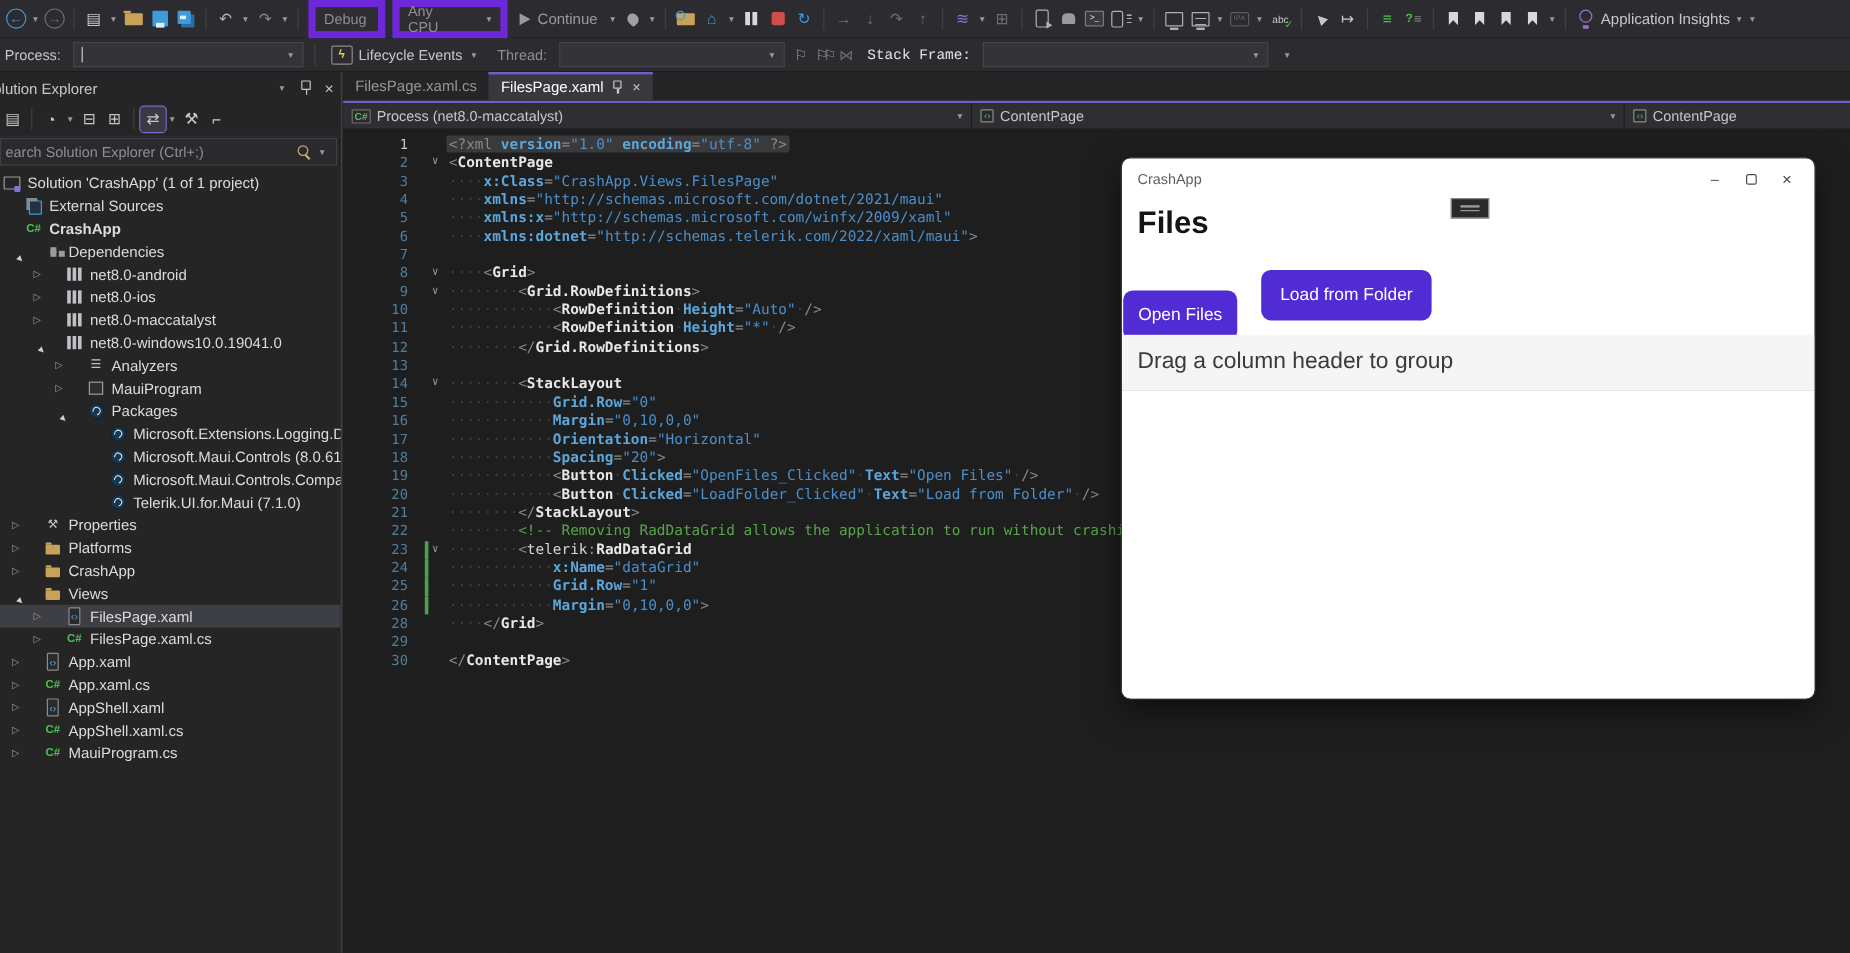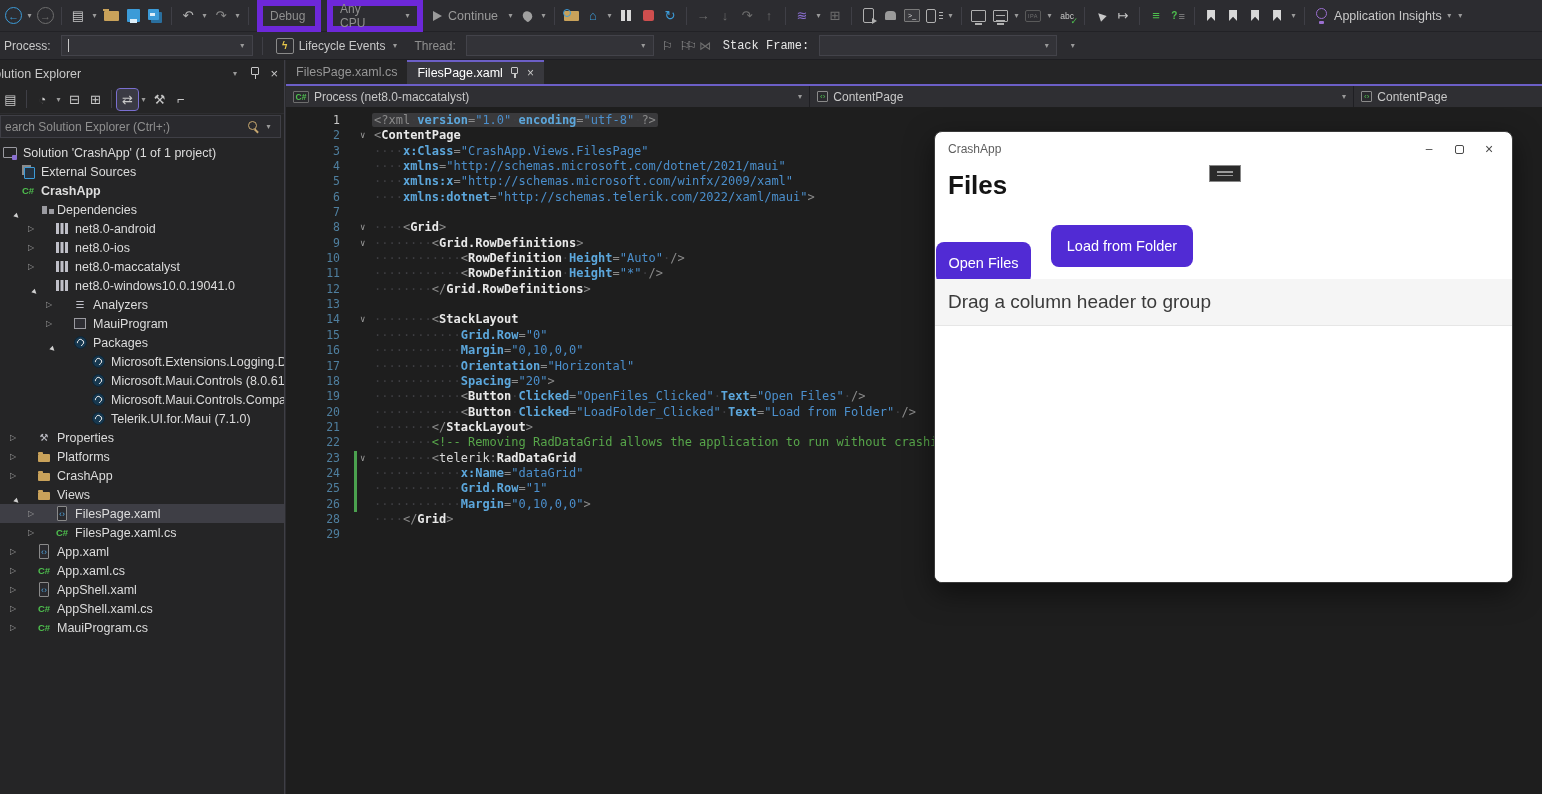--- a/index.html
+++ b/index.html
@@ -478,20 +478,21 @@
       <div class="crow"><span class="lnum">19</span><span class="ctext"><span class="tk-w">············</span><span class="tk-p">&lt;</span><span class="tk-e">Button</span><span class="tk-w">·</span><span class="tk-a">Clicked</span><span class="tk-p">=</span><span class="tk-s">"OpenFiles_Clicked"</span><span class="tk-w">·</span><span class="tk-a">Text</span><span class="tk-p">=</span><span class="tk-s">"Open Files"</span><span class="tk-w">·</span><span class="tk-p">/&gt;</span></span></div>
       <div class="crow"><span class="lnum">20</span><span class="ctext"><span class="tk-w">············</span><span class="tk-p">&lt;</span><span class="tk-e">Button</span><span class="tk-w">·</span><span class="tk-a">Clicked</span><span class="tk-p">=</span><span class="tk-s">"LoadFolder_Clicked"</span><span class="tk-w">·</span><span class="tk-a">Text</span><span class="tk-p">=</span><span class="tk-s">"Load from Folder"</span><span class="tk-w">·</span><span class="tk-p">/&gt;</span></span></div>
       <div class="crow"><span class="lnum">21</span><span class="ctext"><span class="tk-w">········</span><span class="tk-p">&lt;/</span><span class="tk-e">StackLayout</span><span class="tk-p">&gt;</span></span></div>
       <div class="crow"><span class="lnum">22</span><span class="ctext"><span class="tk-w">········</span><span class="tk-c">&lt;!-- Removing RadDataGrid allows the application to run without crashing --&gt;</span></span></div>
       <div class="crow"><span class="lnum">23</span><span class="chg"></span><span class="fold">∨</span><span class="ctext"><span class="tk-w">········</span><span class="tk-p">&lt;</span><span class="tk-x">telerik</span><span class="tk-p">:</span><span class="tk-e">RadDataGrid</span></span></div>
       <div class="crow"><span class="lnum">24</span><span class="chg"></span><span class="ctext"><span class="tk-w">············</span><span class="tk-a">x:Name</span><span class="tk-p">=</span><span class="tk-s">"dataGrid"</span></span></div>
       <div class="crow"><span class="lnum">25</span><span class="chg"></span><span class="ctext"><span class="tk-w">············</span><span class="tk-a">Grid.Row</span><span class="tk-p">=</span><span class="tk-s">"1"</span></span></div>
       <div class="crow"><span class="lnum">26</span><span class="chg"></span><span class="ctext"><span class="tk-w">············</span><span class="tk-a">Margin</span><span class="tk-p">=</span><span class="tk-s">"0,10,0,0"</span><span class="tk-p">&gt;</span></span></div>
       <div class="crow"><span class="lnum">28</span><span class="ctext"><span class="tk-w">····</span><span class="tk-p">&lt;/</span><span class="tk-e">Grid</span><span class="tk-p">&gt;</span></span></div>
       <div class="crow"><span class="lnum">29</span><span class="ctext"></span></div>
+      <div class="crow"><span class="lnum">30</span><span class="ctext"><span class="tk-p">&lt;/</span><span class="tk-e">ContentPage</span><span class="tk-p">&gt;</span></span></div>
     </div>
 </div>
 
 <div id="app-window">
   <span class="aw-title">CrashApp</span>
   <div class="aw-controls">
     <span class="aw-btn">–</span>
     <span class="aw-btn">
         <span class="maxbox"></span>
       </span>

